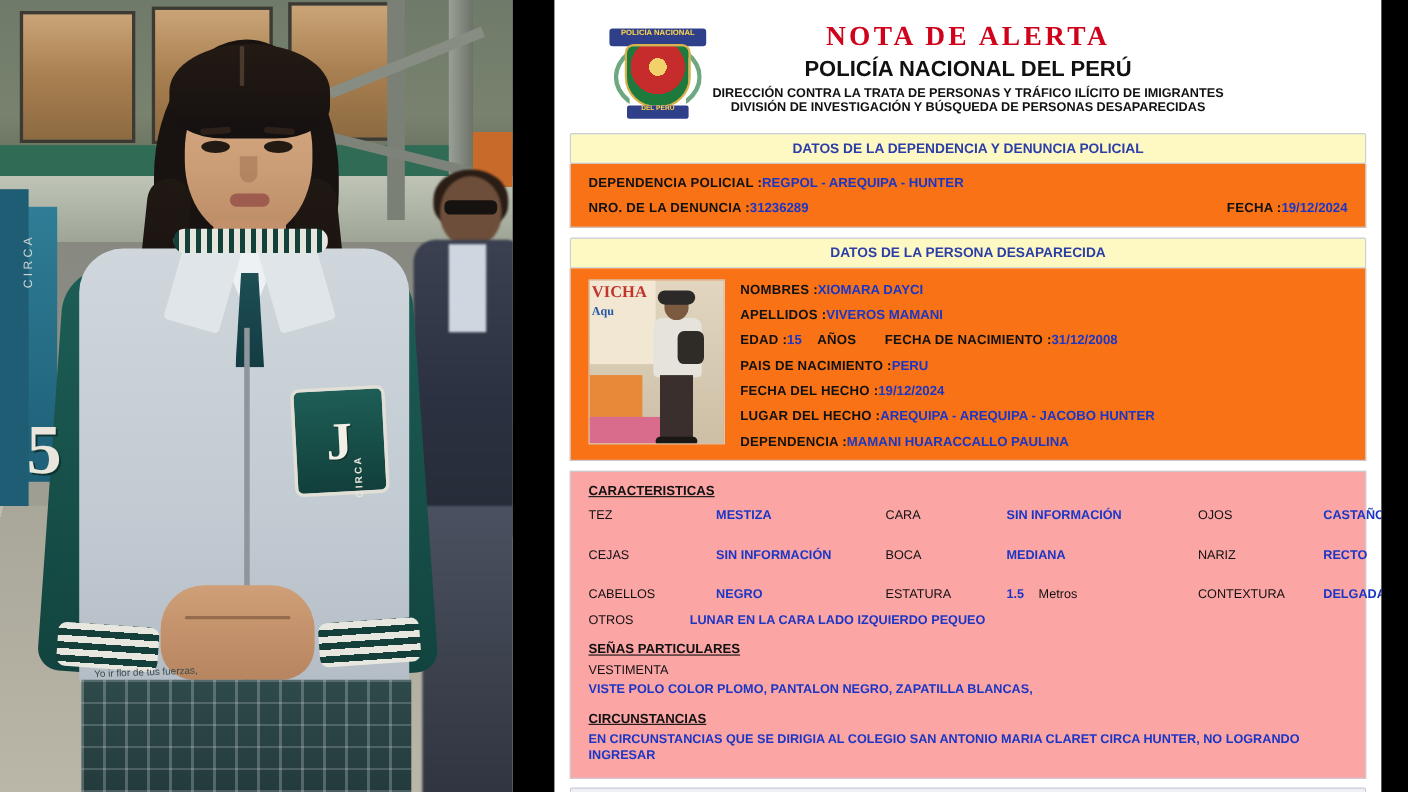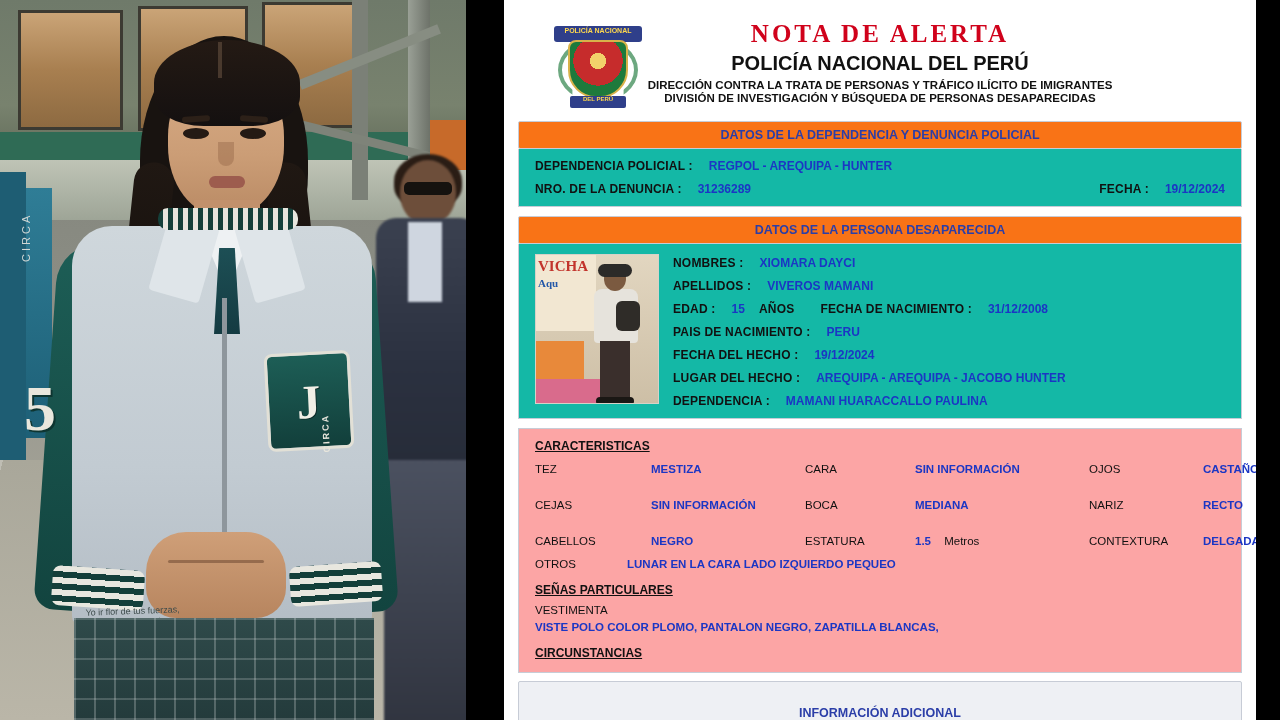--- a/index.html
+++ b/index.html
@@ -304,40 +304,40 @@
     text-align: center; color: #111; font-weight: bold; font-size: 20px;
     margin-top: 4px; font-family: "Liberation Sans", sans-serif;
   }
   .title-3, .title-4 {
     text-align: center; color: #111; font-weight: bold; font-size: 11.5px;
     margin-top: 4px;
   }
   .title-4 { margin-top: 1px; }
 
   .section-bar {
-    background: #f97316;
+    background: #fef9c3;
     border: 1px solid #c7ccd6;
     color: #2b3ea8;
     font-weight: bold;
     font-size: 12.5px;
     text-align: center;
     padding: 6px 0;
     margin-top: 9px;
     border-radius: 2px;
   }
   .panel-box {
     border: 1px solid #c7ccd6;
     border-top: none;
     padding: 10px 16px;
-    background: #14b8a6;
+    background: #f97316;
   }
   .row { display: flex; align-items: baseline; margin-bottom: 9px; font-size: 12px; }
   .row:last-child { margin-bottom: 0; }
   .lbl { color: #111; font-weight: bold; letter-spacing: .2px; }
-  .val { color: #1b36c4; font-weight: bold; margin-left: 16px; }
+  .val { color: #1b36c4; font-weight: bold; margin-left: 0; }
   .spacer-right { margin-left: auto; display: flex; align-items: flex-start; }
 
   
   .person-wrap { display: flex; gap: 14px; }
   .person-photo {
     width: 124px; height: 150px; flex: 0 0 124px;
     position: relative; overflow: hidden;
     background: linear-gradient(180deg,#e2d6c0,#cdbfa6);
     border: 1px solid #d6d2c8;
   }
@@ -613,20 +613,21 @@
         <div class="char-others">
           <span class="ck">OTROS</span>
           <span class="cv">LUNAR EN LA CARA LADO IZQUIERDO PEQUEO</span>
         </div>
 
         <div class="sub-head">SEÑAS PARTICULARES</div>
         <div class="plain-lbl">VESTIMENTA</div>
         <div class="plain-val">VISTE POLO COLOR PLOMO, PANTALON NEGRO, ZAPATILLA BLANCAS,</div>
 
         <div class="sub-head">CIRCUNSTANCIAS</div>
+        <div class="circ-val">EN CIRCUNSTANCIAS QUE SE DIRIGIA AL COLEGIO  SAN ANTONIO MARIA CLARET CIRCA  HUNTER, NO LOGRANDO INGRESAR</div>
       </div>
 
       <div class="footer-bar">INFORMACIÓN ADICIONAL</div>
     </div>
   </div>
 
   <div class="right-strip"></div>
 </div>
 
 </body></html>

